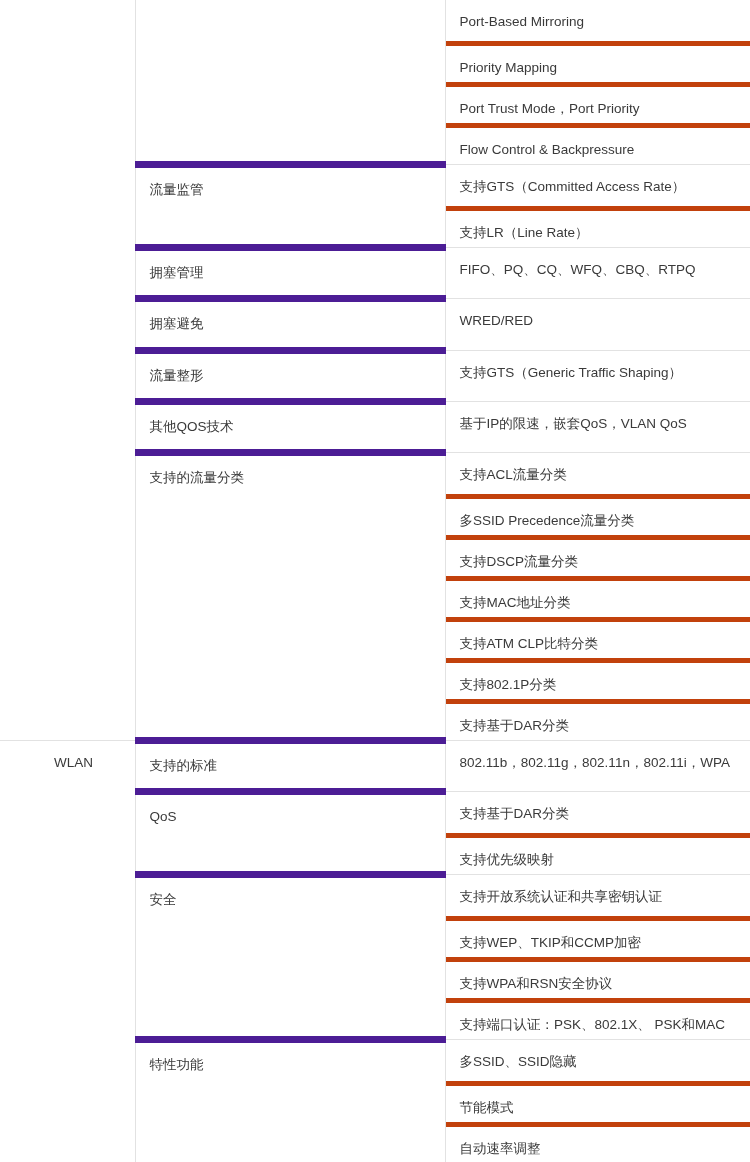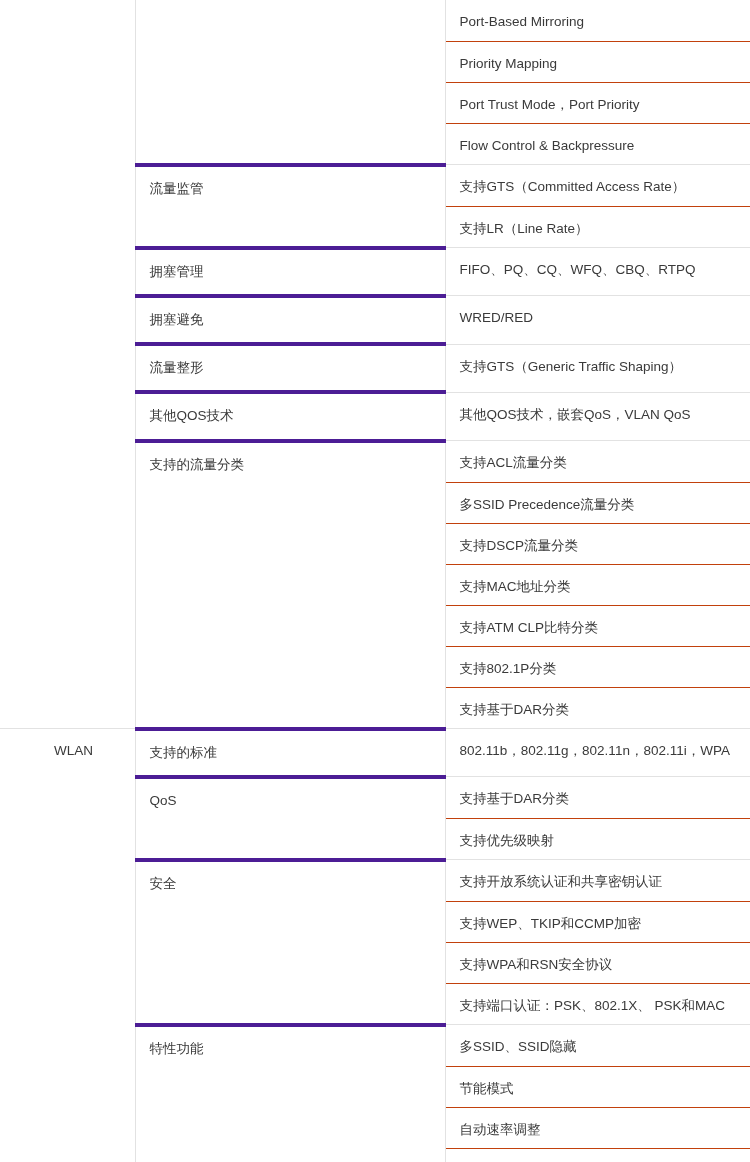--- a/index.html
+++ b/index.html
@@ -36,31 +36,31 @@
     box-sizing: border-box;
     margin-left: 40px;
   }
   .cat-cell {
     border-right: 1px solid #e2e2e2;
     border-top: 1px solid #e2e2e2;
   }
   .cat-cell.no-top { border-top: none; }
   .sub-cell {
     border-right: 1px solid #e2e2e2;
-    border-top: 4px solid #4c1d95;
+    border-top: 7px solid #4c1d95;
   }
   .sub-cell.no-top { border-top: none; }
   .val-cell {
     border-top: 1px solid #e2e2e2;
   }
   .val-cell.no-top { border-top: none; }
 
   .val-row {
     padding: 12px 10px 12px 14px;
-    border-top: 1px solid #c2410c;
+    border-top: 5px solid #c2410c;
     box-sizing: border-box;
     height: 41px;
     white-space: nowrap;
     overflow: hidden;
   }
   .val-row.first { border-top: none; }
   .sub-label {
     padding: 12px 14px;
   }
 </style>
@@ -125,21 +125,21 @@
       <td class="val-cell">
         <div class="val-row first">支持GTS（Generic Traffic Shaping）</div>
       </td>
     </tr>
 
     <tr>
       <td class="sub-cell">
         <div class="sub-label">其他QOS技术</div>
       </td>
       <td class="val-cell">
-        <div class="val-row first">其他QOS技术，嵌套QoS，VLAN QoS</div>
+        <div class="val-row first">基于IP的限速，嵌套QoS，VLAN QoS</div>
       </td>
     </tr>
 
     <tr>
       <td class="sub-cell">
         <div class="sub-label">支持的流量分类</div>
       </td>
       <td class="val-cell">
         <div class="val-row first">支持ACL流量分类</div>
         <div class="val-row">多SSID Precedence流量分类</div>

